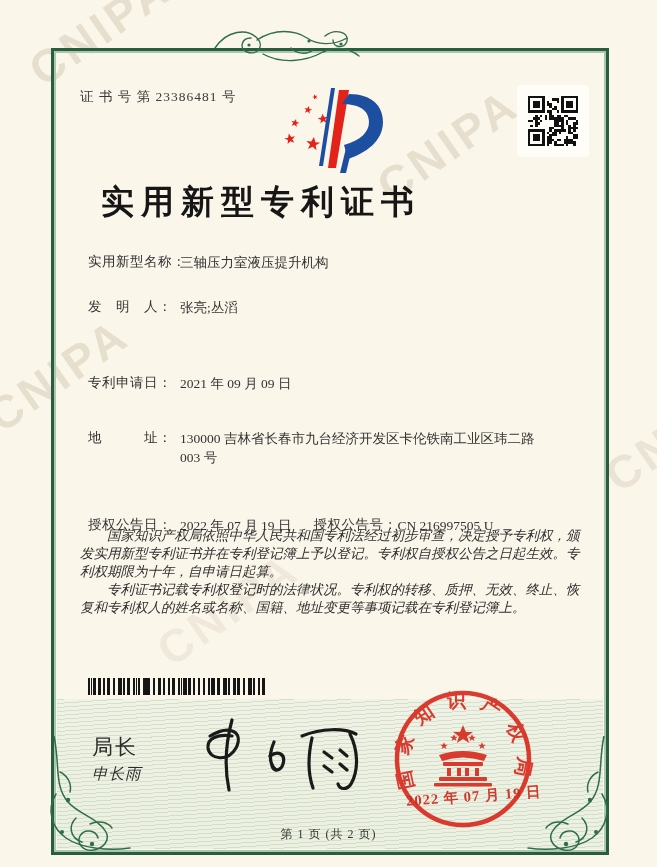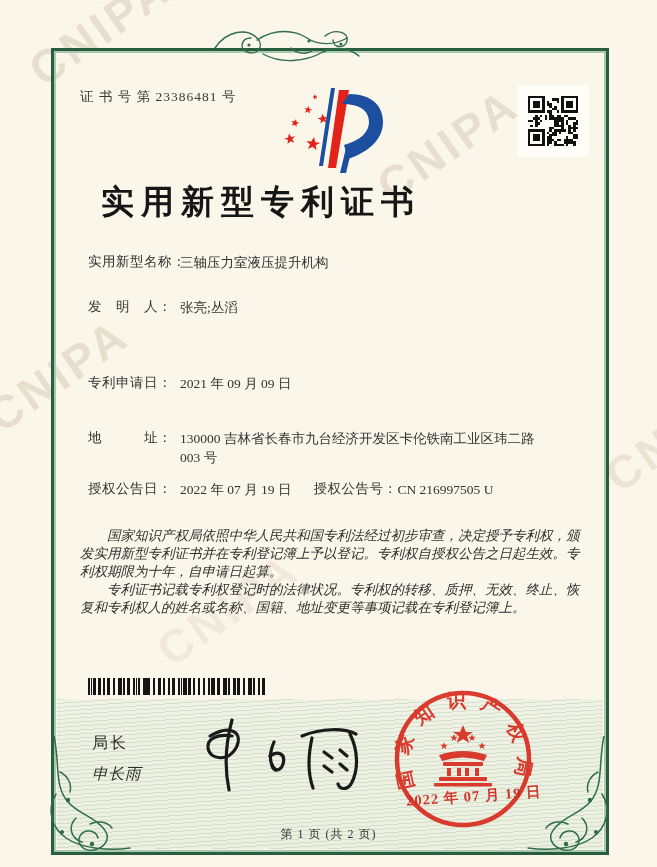--- a/index.html
+++ b/index.html
@@ -33,21 +33,21 @@
   .body-paras{position:absolute;left:80px;top:527px;width:500px;font-size:13.5px;line-height:18px;
               color:#2e2e2e;font-style:italic;}
   .body-paras p{margin:0;text-indent:2em;}
 
   .barcode{position:absolute;left:88px;top:678px;width:178px;height:17px;
            background:
              repeating-linear-gradient(90deg,#151515 0 2px,transparent 2px 5px),
              repeating-linear-gradient(90deg,transparent 0 3px,#151515 3px 4px,transparent 4px 9px),
              repeating-linear-gradient(90deg,transparent 0 6px,#151515 6px 8px,transparent 8px 13px);}
 
-  .issuer-title{position:absolute;left:92px;top:733px;font-size:16px;color:#2b2b2b;
+  .issuer-title{position:absolute;left:92px;top:733px;font-size:21px;color:#2b2b2b;
                 font-family:Liberation Serif, serif;letter-spacing:2px;}
   .issuer-name{position:absolute;left:92px;top:764px;font-size:15.5px;color:#2b2b2b;
                font-family:"Liberation Sans","DejaVu Sans",sans-serif;letter-spacing:1px;font-style:italic;}
 
   .signature{position:absolute;left:196px;top:708px;}
 
   .qr-pad{position:absolute;left:517px;top:85px;width:72px;height:72px;background:#fffdf8;border-radius:4px;}
   .qr{position:absolute;left:528px;top:96px;width:50px;height:50px;}
 
   .logo{position:absolute;left:278px;top:86px;}
@@ -287,21 +287,21 @@
     <span class="field-value">张亮;丛滔</span>
   </div>
   <div class="field-row" style="top:374px;">
     <span class="field-label">专利申请日：</span>
     <span class="field-value">2021 年 09 月 09 日</span>
   </div>
   <div class="field-row" style="top:429px;">
     <span class="field-label">地　　　址：</span>
     <span class="field-value">130000 吉林省长春市九台经济开发区卡伦铁南工业区玮二路 003 号</span>
   </div>
-  <div class="field-row" style="top:480px;">
+  <div class="field-row" style="top:516px;">
     <span class="field-label">授权公告日：</span>
     <span class="field-value">2022 年 07 月 19 日</span>
     <span class="field-label2">授权公告号：</span>
     <span class="field-value">CN 216997505 U</span>
   </div>
 
   <div class="body-paras">
     <p>国家知识产权局依照中华人民共和国专利法经过初步审查，决定授予专利权，颁发实用新型专利证书并在专利登记簿上予以登记。专利权自授权公告之日起生效。专利权期限为十年，自申请日起算。</p>
     <p>专利证书记载专利权登记时的法律状况。专利权的转移、质押、无效、终止、恢复和专利权人的姓名或名称、国籍、地址变更等事项记载在专利登记簿上。</p>
   </div>

